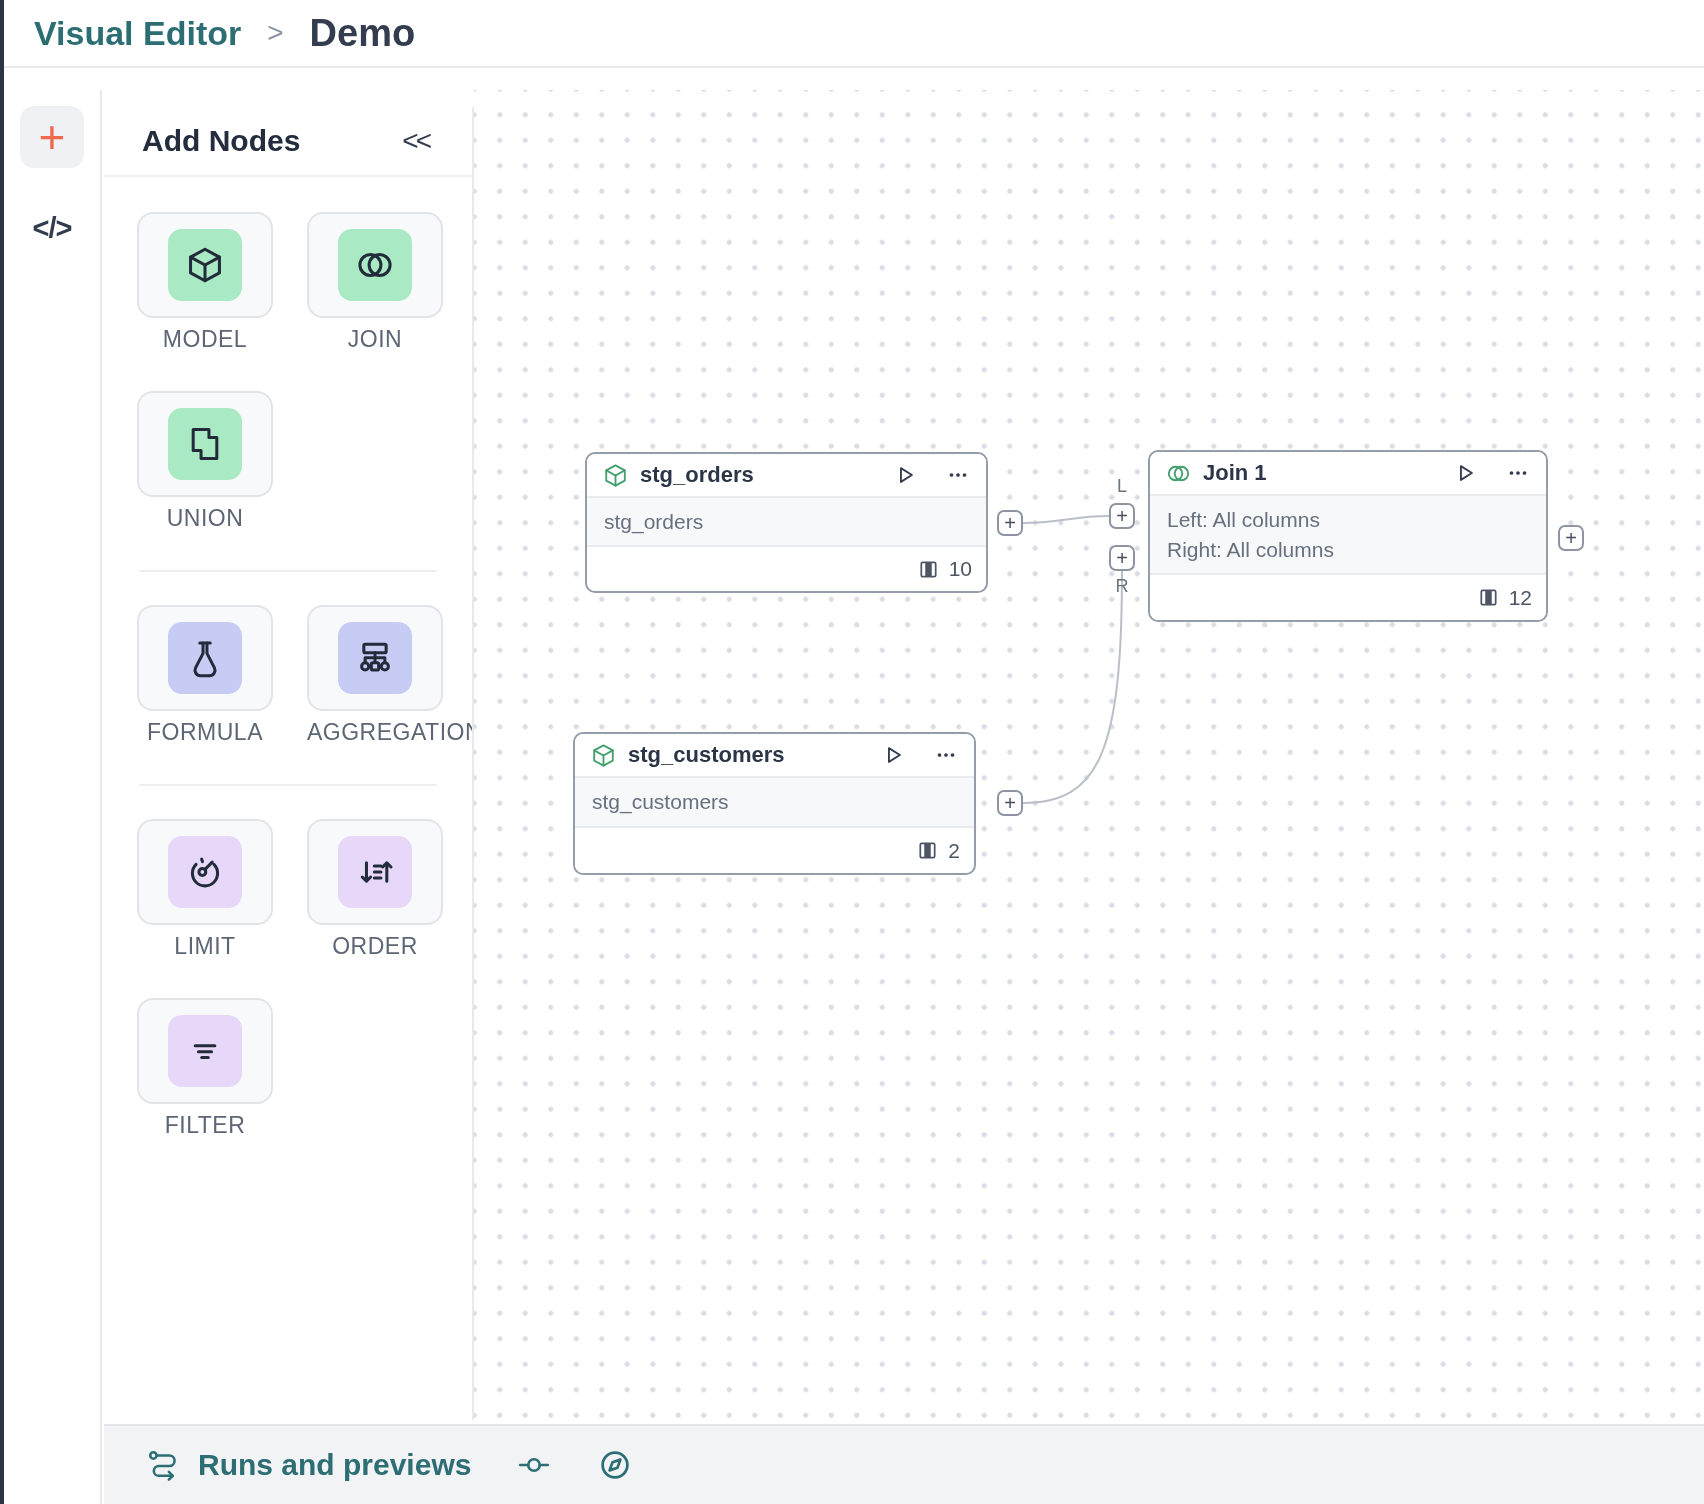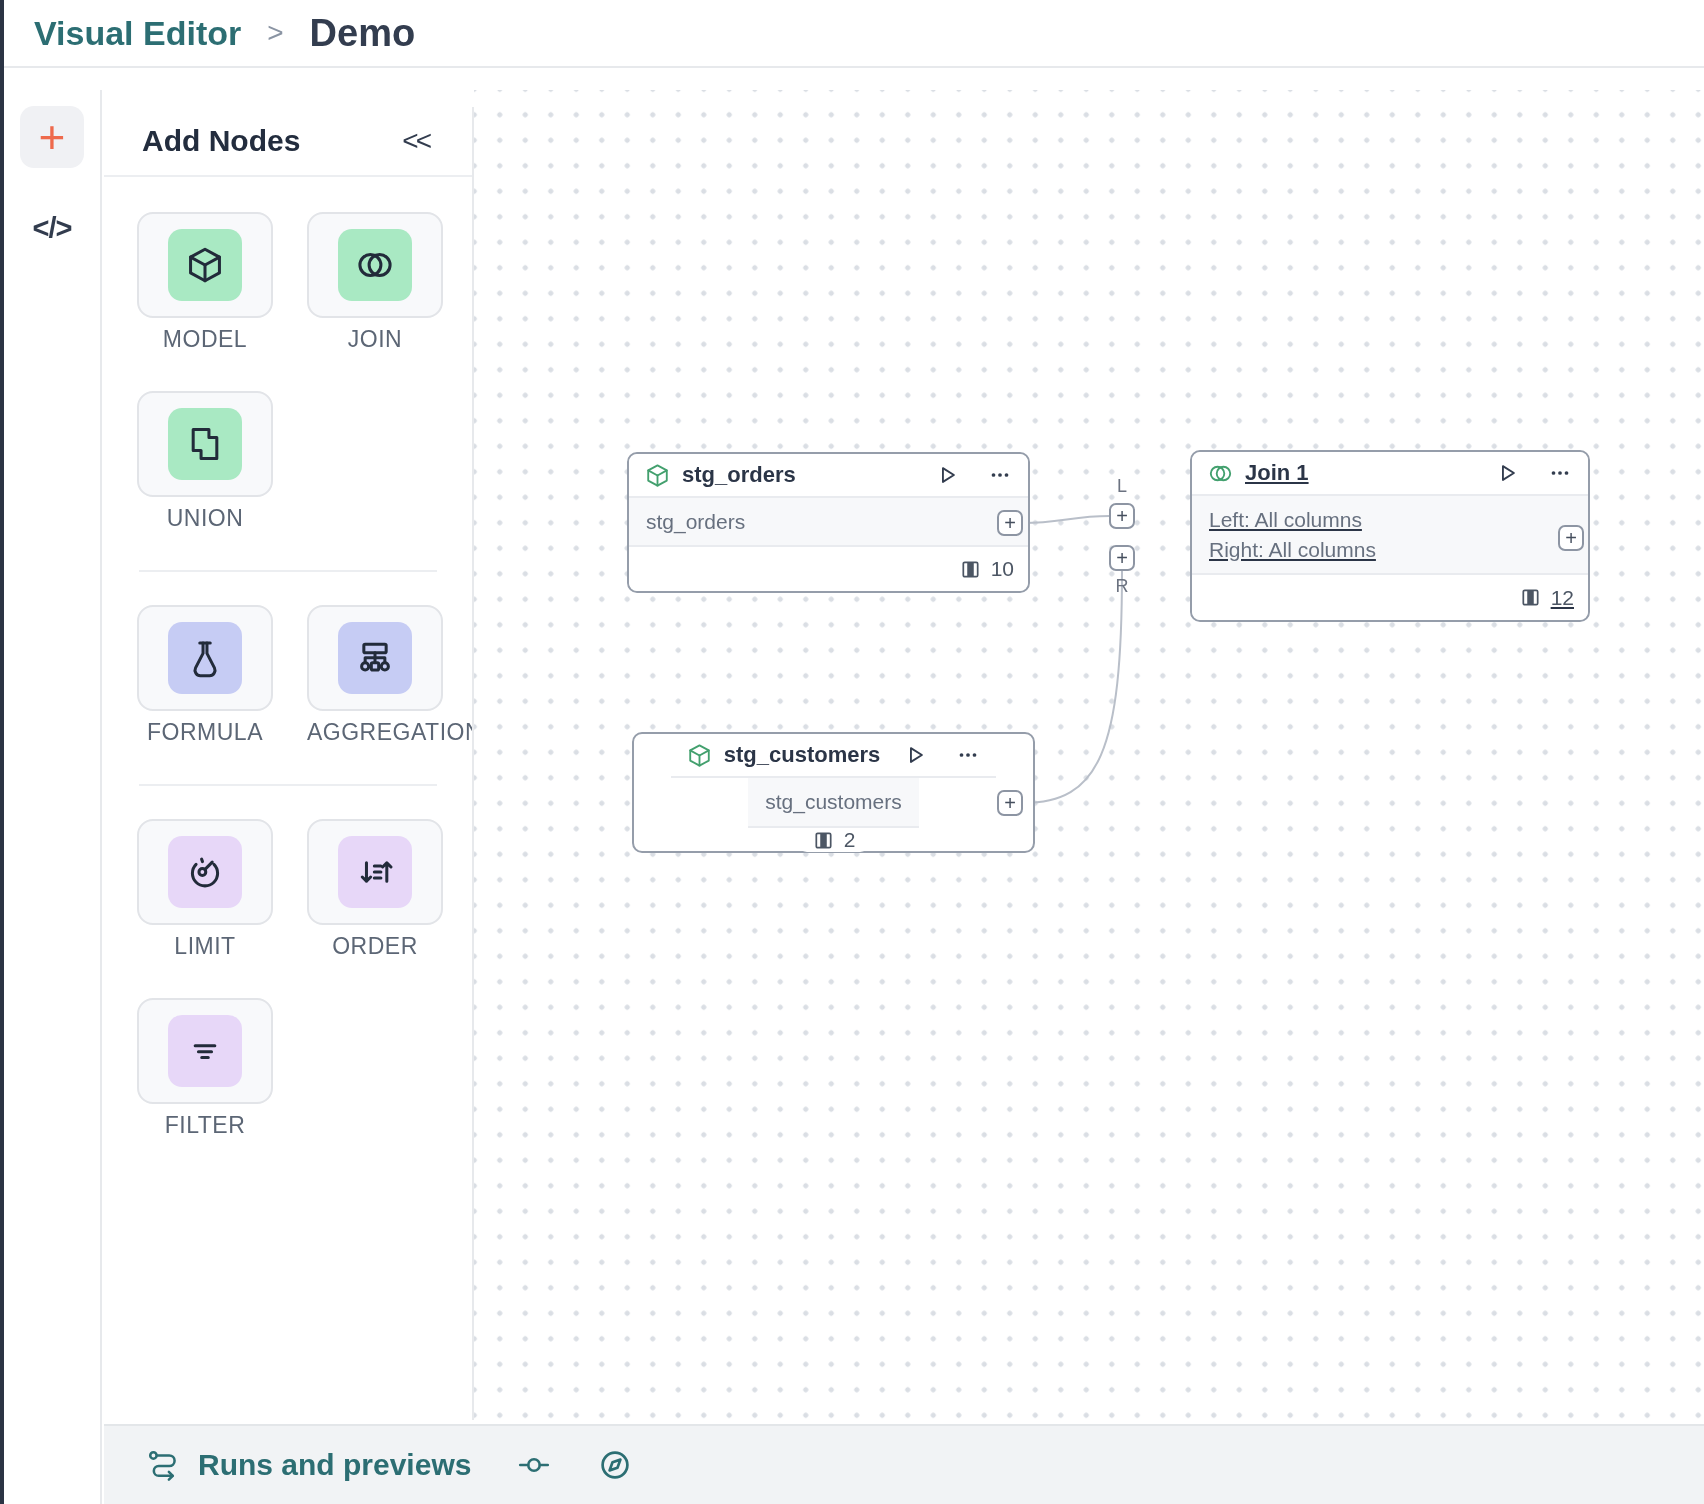--- a/index.html
+++ b/index.html
@@ -66,21 +66,21 @@
   .canvas {
     position:absolute; left:474px; top:90px; right:0; bottom:84px; background:#ffffff;
     background-image:radial-gradient(circle, #dadee4 2.3px, rgba(0,0,0,0) 2.9px);
     background-size:25.5px 25.5px; background-position:13px 12px; overflow:hidden;
   }
   .edges { position:absolute; left:0; top:0; width:100%; height:100%; pointer-events:none; }
   .edge { stroke:#b9bfc9; stroke-width:2; fill:none; }
 
   .node {
     position:absolute; background:#fff; border:2px solid #959daa; border-radius:10px;
-    display:flex; flex-direction:column; cursor:pointer;margin-left:42px;
+    display:flex; flex-direction:column; cursor:pointer;
   }
   .node-header { flex:0 0 44px; display:flex; align-items:center; gap:11px; padding:0 15px; border-bottom:2px solid #e9ebef; background:#fff; border-radius:9px 9px 0 0; }
   .node-title { font-size:22px; font-weight:600; color:#2b3547; flex:0 0 auto; }
   .node-spacer { flex:1; }
   .node-body { background:#f7f8fa; border-bottom:2px solid #e9ebef; padding:0 17px; display:flex; flex-direction:column; justify-content:center; }
   .node-body-line { font-size:21px; color:#67707f; line-height:30px; }
   .node-footer { flex:1; display:flex; align-items:center; justify-content:flex-end; gap:9px; padding:0 14px; color:#4c5664; font-size:21px; background:#fff; border-radius:0 0 9px 9px; }
   .hdr-icon { flex:0 0 auto; display:flex; }
   .play-btn, .dots-btn { cursor:pointer; display:flex; align-items:center; }
   .dots-btn { margin-left:16px; }
@@ -281,21 +281,21 @@
     <div class="node-footer">
       <svg width="23" height="23" viewBox="0 0 24 24" fill="none" stroke="#4c5664" stroke-width="1.8">
         <rect x="4.5" y="4.5" width="15" height="15" rx="1.5"></rect>
           <path d="M9.5 4.5 V19.5 M14.5 4.5 V19.5"></path>
           <rect x="9.5" y="4.5" width="5" height="15" fill="#4c5664" stroke="none"></rect>
       </svg>
       <span>10</span>
     </div>
   </div>
 
-  <div class="node" style="left:116px; top:642px; width:403px; height:121px;align-items:center;">
+  <div class="node" style="left:99px; top:642px; width:403px; height:143px;">
     <div class="node-header">
       <span class="hdr-icon">
         <svg class="node-green-stroke" width="27" height="27" viewBox="0 0 32 32">
           <path d="M16 4 L27 10 V22 L16 28 L5 22 V10 Z"></path>
             <path d="M5 10 L16 16 L27 10"></path>
             <path d="M16 16 V28"></path>
         </svg>
       </span>
       <span class="node-title">stg_customers</span>
       <span class="node-spacer"></span>
@@ -320,21 +320,21 @@
     <div class="node-footer">
       <svg width="23" height="23" viewBox="0 0 24 24" fill="none" stroke="#4c5664" stroke-width="1.8">
         <rect x="4.5" y="4.5" width="15" height="15" rx="1.5"></rect>
           <path d="M9.5 4.5 V19.5 M14.5 4.5 V19.5"></path>
           <rect x="9.5" y="4.5" width="5" height="15" fill="#4c5664" stroke="none"></rect>
       </svg>
       <span>2</span>
     </div>
   </div>
 
-  <div class="node" style="left:674px; top:360px; width:400px; height:172px;text-decoration:underline;">
+  <div class="node" style="left:674px; top:360px; width:400px; height:172px;">
     <div class="node-header">
       <span class="hdr-icon">
         <svg class="node-green-stroke" width="27" height="27" viewBox="0 0 32 32">
           <circle cx="12.5" cy="16" r="8"></circle>
             <circle cx="19.5" cy="16" r="8"></circle>
         </svg>
       </span>
       <span class="node-title">Join 1</span>
       <span class="node-spacer"></span>
       <span class="play-btn">

